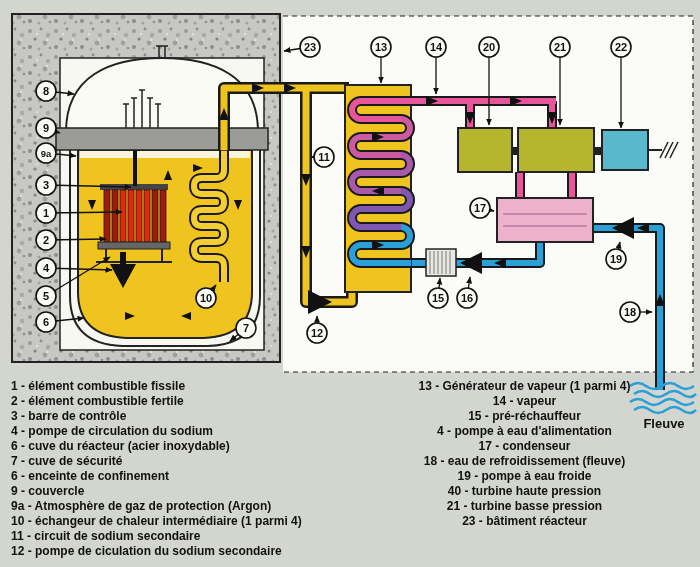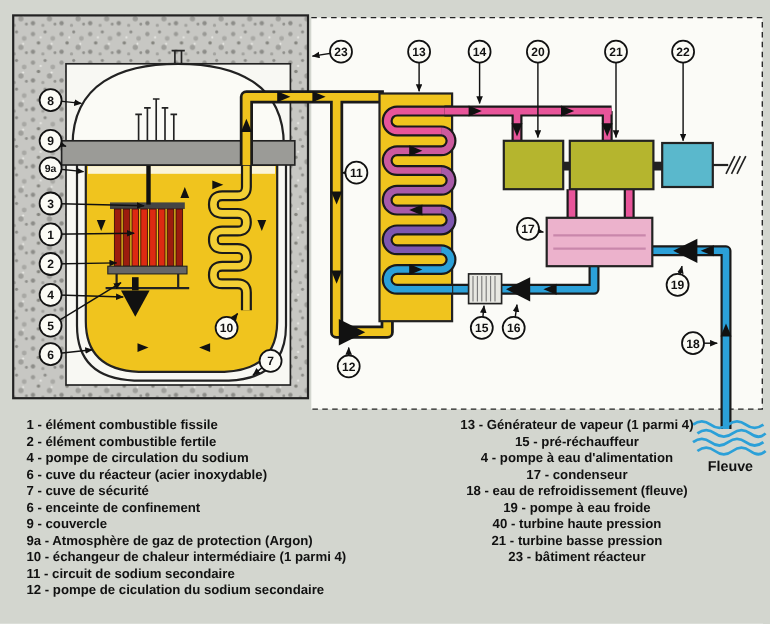--- a/index.html
+++ b/index.html
@@ -7,21 +7,21 @@
   .page svg{position:absolute;left:0;top:0;}
   .pipe-out{fill:none;stroke:#1a1a1a;stroke-linejoin:round;}
   .pipe-fill{fill:none;stroke-linejoin:round;}
   .callout line{stroke:#111;stroke-width:1.3;}
   .callout circle{fill:#fbfbf5;stroke:#111;stroke-width:1.6;}
   .callout text{font:bold 11px "Liberation Sans",sans-serif;text-anchor:middle;fill:#111;}
   .callout text.small{font-size:9.5px;}
   .river-label{font:bold 13px "Liberation Sans",sans-serif;fill:#111;text-anchor:middle;}
   .legend{position:absolute;left:0;top:377px;width:700px;height:190px;}
   .legend-col{position:absolute;top:2px;}
-  .legend-col-left{left:24px;width:330px;}
+  .legend-col-left{left:11px;width:330px;}
   .legend-col-right{left:357px;width:335px;text-align:center;}
   .legend-row{font-size:12px;font-weight:bold;color:#111;line-height:15px;white-space:nowrap;}
 </style>
 </head>
 <body>
 
 <div class="page">
 
 <svg width="700" height="567" viewBox="0 0 700 567">
   <defs>
@@ -313,32 +313,34 @@
           <circle cx="630" cy="312" r="10"></circle>
           <text x="630" y="316">18</text>
         </g>
   </g>
 </svg>
 
 <div class="legend">
   <div class="legend-col legend-col-left">
     <div class="legend-row">1 - élément combustible fissile</div>
     <div class="legend-row">2 - élément combustible fertile</div>
+    <div class="legend-row">3 - barre de contrôle</div>
     <div class="legend-row">4 - pompe de circulation du sodium</div>
     <div class="legend-row">6 - cuve du réacteur (acier inoxydable)</div>
     <div class="legend-row">7 - cuve de sécurité</div>
     <div class="legend-row">6 - enceinte de confinement</div>
     <div class="legend-row">9 - couvercle</div>
     <div class="legend-row">9a - Atmosphère de gaz de protection (Argon)</div>
     <div class="legend-row">10 - échangeur de chaleur intermédiaire (1 parmi 4)</div>
     <div class="legend-row">11 - circuit de sodium secondaire</div>
     <div class="legend-row">12 - pompe de ciculation du sodium secondaire</div>
   </div>
   <div class="legend-col legend-col-right">
     <div class="legend-row">13 - Générateur de vapeur (1 parmi 4)</div>
+    <div class="legend-row">14 - vapeur</div>
     <div class="legend-row">15 - pré-réchauffeur</div>
     <div class="legend-row">4 - pompe à eau d'alimentation</div>
     <div class="legend-row">17 - condenseur</div>
     <div class="legend-row">18 - eau de refroidissement (fleuve)</div>
     <div class="legend-row">19 - pompe à eau froide</div>
     <div class="legend-row">40 - turbine haute pression</div>
     <div class="legend-row">21 - turbine basse pression</div>
     <div class="legend-row">23 - bâtiment réacteur</div>
   </div>
 </div>

